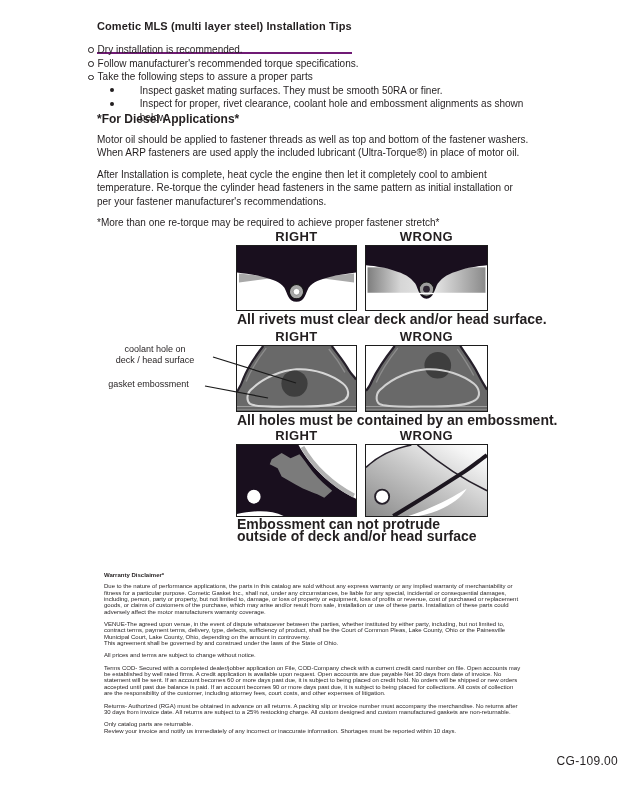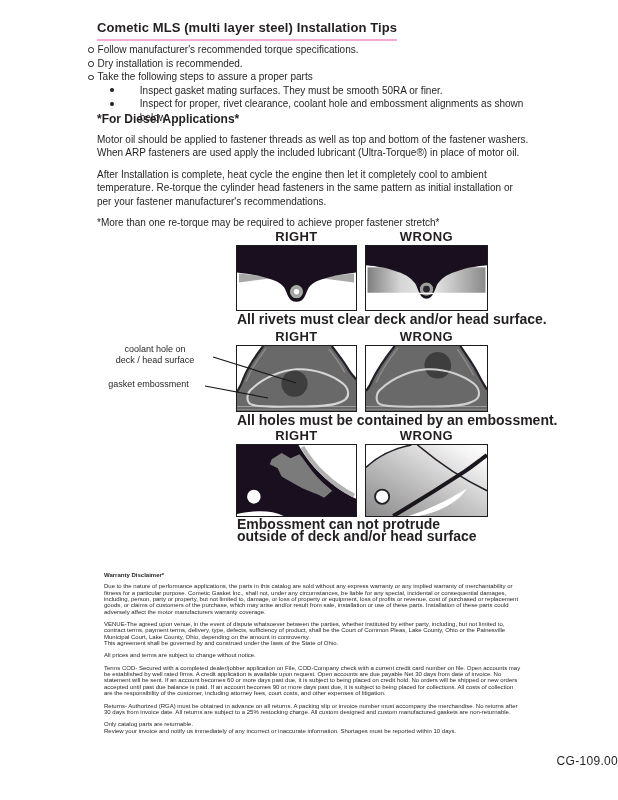--- a/index.html
+++ b/index.html
@@ -1,19 +1,19 @@
 <!DOCTYPE html>
 <html><head>
 <meta charset="utf-8">
 <style>
   html,body{margin:0;padding:0;background:#ffffff;}
   .page{position:relative;width:618px;height:800px;background:#ffffff;
         font-family:"Liberation Sans","DejaVu Sans",sans-serif;color:#231f20;overflow:hidden;}
-  .title{position:absolute;left:97px;top:20px;margin:0;font-size:13px;font-weight:bold;
-         border-bottom:2px solid #f9a8d4;padding-bottom:4px;letter-spacing:0.1px;}
+  .title{position:absolute;left:97px;top:20px;margin:0;font-size:11px;font-weight:bold;
+         border-bottom:2px solid #701a75;padding-bottom:20px;letter-spacing:0.1px;}
   .tips{position:absolute;left:88px;top:43px;width:440px;font-size:10px;line-height:13.6px;}
   .tip{display:flex;align-items:flex-start;}
   .cmark{flex:0 0 auto;width:3.6px;height:3.6px;border:1px solid #231f20;border-radius:50%;
          margin:4.4px 4px 0 0;}
   .dmark{flex:0 0 auto;width:3.8px;height:3.8px;background:#231f20;border-radius:50%;
          margin:4.4px 4px 0 0;}
   .tip.sub{margin-left:22px;gap:22px;}
   .diesel{position:absolute;left:97px;top:113px;width:432px;font-size:10px;line-height:13.5px;}
   .diesel .dh{font-size:12px;font-weight:bold;margin:0 0 6px 0;}
   .diesel p{margin:0 0 8px 0;}
@@ -34,25 +34,25 @@
 </head>
 <body>
 
 <div class="page">
 
   <h1 class="title">Cometic MLS (multi layer steel) Installation Tips</h1>
 
   <div class="tips">
     <div class="tip">
       <span class="cmark"></span>
-      <span>Follow manufacturer's recommended torque specifications.</span>
+      <span>Dry installation is recommended.</span>
     </div>
     <div class="tip">
       <span class="cmark"></span>
-      <span>Dry installation is recommended.</span>
+      <span>Follow manufacturer's recommended torque specifications.</span>
     </div>
     <div class="tip">
       <span class="cmark"></span>
       <span>Take the following steps to assure a proper parts</span>
     </div>
     <div class="tip sub">
       <span class="dmark"></span>
       <span>Inspect gasket mating surfaces.  They must be smooth 50RA or finer.</span>
     </div>
     <div class="tip sub">

